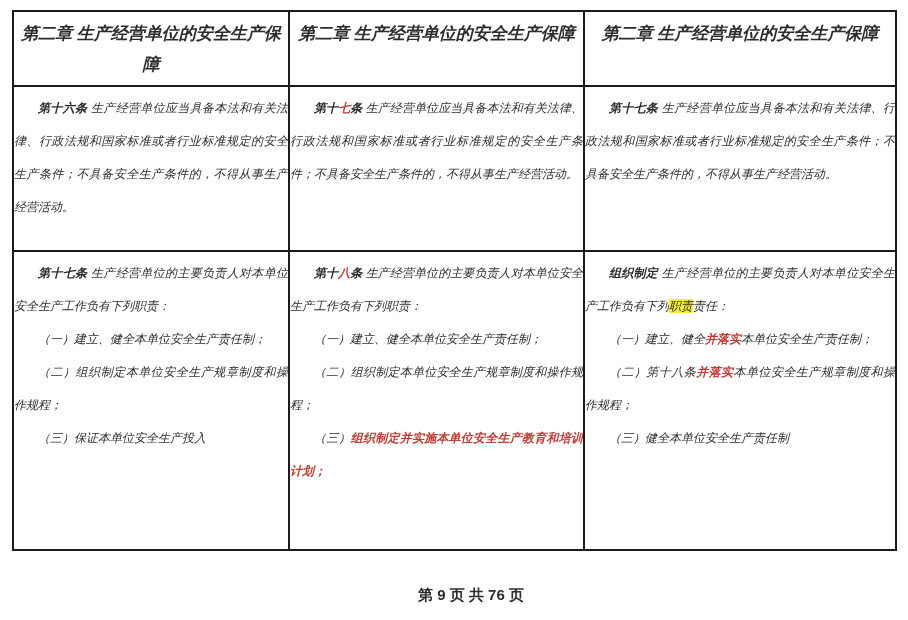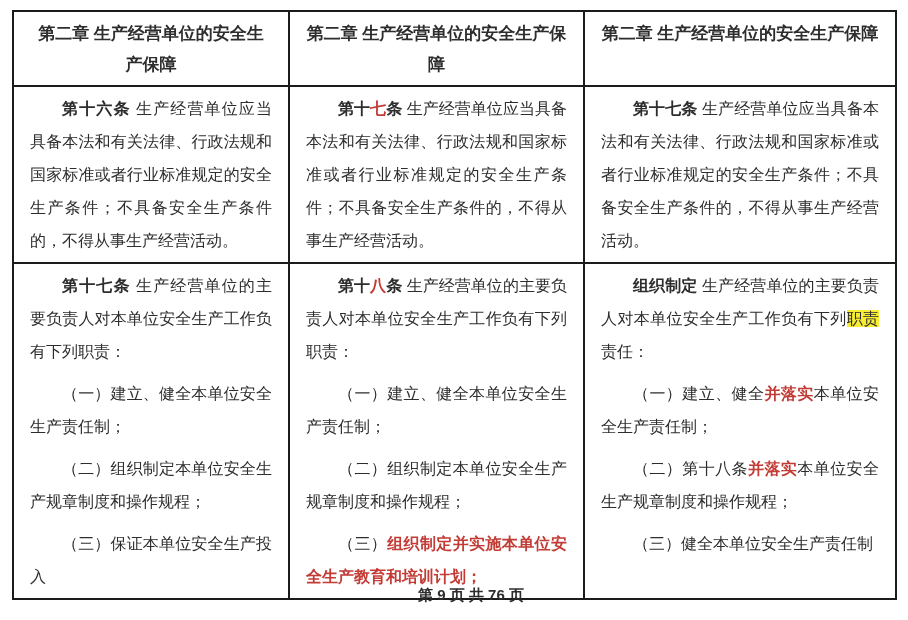--- a/index.html
+++ b/index.html
@@ -18,44 +18,45 @@
   .law-table {
     position: absolute;
     left: 12px; top: 10px;
     width: 883px;
     border-collapse: collapse;
     table-layout: fixed;
   }
   .law-table td {
     border: 2px solid var(--border, #1b1b1b);
     vertical-align: top;
-    padding: 5px 16px;
+    padding: 5px 0;
     overflow: hidden;
+    font-style: italic;
   }
   .header-row td {
     height: 62px;
     text-align: center;
     font-weight: bold;
     font-size: 17px;
     line-height: 31px;
     padding-top: 6px;
   }
   .row-a td { height: 153px; }
   .row-b td { height: 287px; }
   .cell {
-    font-size: 16px;
+    font-size: 12px;
     line-height: 33px;
   }
   .para {
     margin: 0;
     text-indent: 2em;
     text-align: justify;
     word-break: break-all;
   }
-  .para + .para { margin-top: 9px; }
+  .para + .para { margin-top: 0; }
   .seg-n { }
   .seg-b { font-weight: bold; }
   .seg-rb { font-weight: bold; color: var(--red, #c23b35); }
   .seg-hl { background: var(--highlight, #f7ee34); }
   .page-footer {
     position: absolute;
     left: 0; right: 0;
     top: 586px;
     text-align: center;
     font-size: 15px;

